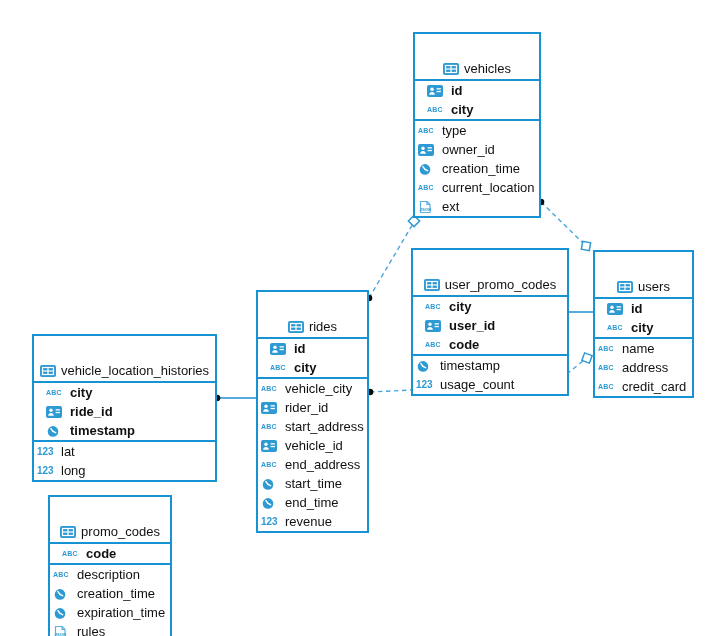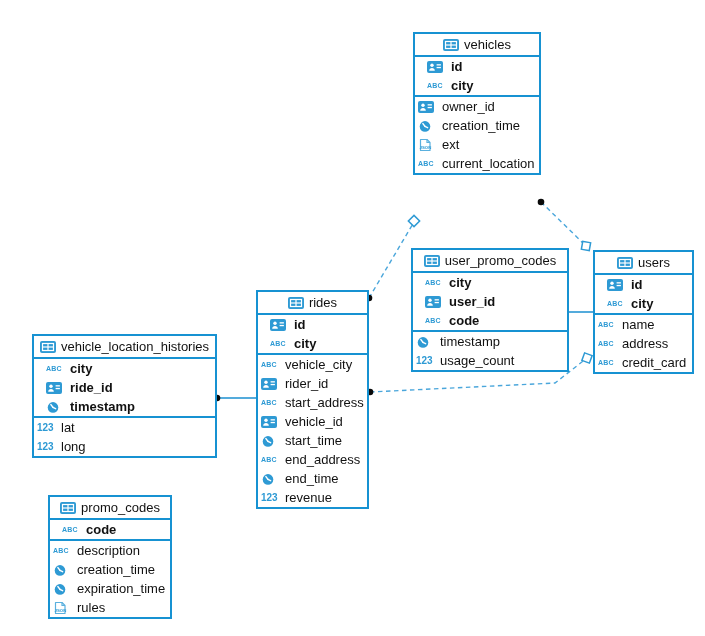--- a/index.html
+++ b/index.html
@@ -7,21 +7,21 @@
     position:relative;width:705px;height:636px;background:#ffffff;overflow:hidden;
     font-family:"Liberation Sans","DejaVu Sans",sans-serif;color:#111;
   }
   #wires{position:absolute;left:0;top:0;width:705px;height:636px;}
   .db-table{
     position:absolute;background:#fff;border:2px solid var(--accent,#1792d2);
     box-sizing:border-box;z-index:2;
   }
   .thead{
     height:21px;display:flex;align-items:center;justify-content:center;gap:5px;
-    border-bottom:2px solid var(--accent,#1792d2);font-size:13px;color:#111;
+    border-bottom:2px solid var(--accent,#1792d2);font-size:13px;color:#111;margin-top:24px;
   }
   .tbody{border-top:2px solid var(--accent,#1792d2);}
   .col-row{
     height:19px;display:flex;align-items:center;gap:5px;padding:0 4px 0 3px;
     font-size:13px;white-space:nowrap;
   }
   .col-row.pk{font-weight:bold;padding-left:12px;}
   .type-ic{width:19px;min-width:19px;display:inline-flex;align-items:center;justify-content:flex-start;}
   .type-abc{font-size:7px;font-weight:bold;color:#2e9ad4;letter-spacing:.2px;line-height:1;}
   .type-123{font-size:10px;font-weight:bold;color:#2e9ad4;line-height:1;}
@@ -75,57 +75,63 @@
           <div class="col-row pk">
             <span class="type-ic">
               <span class="type-abc">ABC</span>
             </span>
             <span class="lbl">city</span>
           </div>
         </div>
         <div class="tbody">
           <div class="col-row">
             <span class="type-ic">
+              <span class="type-abc">ABC</span>
+            </span>
+            <span class="lbl">type</span>
+          </div>
+          <div class="col-row">
+            <span class="type-ic">
               <svg width="16" height="12" viewBox="0 0 16 12">
                 <rect x="0" y="0" width="16" height="12" rx="2" fill="#2e9ad4"></rect>
                 <circle cx="5" cy="4.3" r="1.7" fill="#fff"></circle>
                 <path d="M2.2 9.8 c0-2 1.3-2.9 2.8-2.9 s2.8 .9 2.8 2.9 z" fill="#fff"></path>
                 <rect x="9.6" y="3.2" width="4.3" height="1.3" fill="#fff"></rect>
                 <rect x="9.6" y="5.9" width="4.3" height="1.3" fill="#fff"></rect>
               </svg>
             </span>
             <span class="lbl">owner_id</span>
           </div>
           <div class="col-row">
             <span class="type-ic">
               <svg width="14" height="14" viewBox="0 0 14 14">
                 <circle cx="7" cy="7.4" r="5.3" fill="#2e9ad4"></circle>
                 <line x1="7" y1="7.4" x2="4.9" y2="4.6" stroke="#fff" stroke-width="1.5" stroke-linecap="round"></line>
                 <line x1="7" y1="7.4" x2="9.6" y2="8.6" stroke="#fff" stroke-width="1.5" stroke-linecap="round"></line>
                 <line x1="2.6" y1="2.6" x2="1.2" y2="4" stroke="#fff" stroke-width="1.6"></line>
               </svg>
             </span>
             <span class="lbl">creation_time</span>
+          </div>
+          <div class="col-row">
+            <span class="type-ic">
+              <span class="type-abc">ABC</span>
+            </span>
+            <span class="lbl">current_location</span>
           </div>
           <div class="col-row">
             <span class="type-ic">
               <svg width="14" height="14" viewBox="0 0 14 14">
                 <path d="M2.5 1.5 h6.5 l3 3 V12.5 H2.5 z" fill="none" stroke="#5ab0de" stroke-width="1.2" stroke-linejoin="round"></path>
                 <path d="M9 1.5 v3 h3" fill="none" stroke="#5ab0de" stroke-width="1.2"></path>
                 <text x="1.6" y="11.4" font-size="4.3" font-weight="bold" fill="#2e9ad4" font-family="Liberation Sans, sans-serif">JSON</text>
               </svg>
             </span>
             <span class="lbl">ext</span>
           </div>
-          <div class="col-row">
-            <span class="type-ic">
-              <span class="type-abc">ABC</span>
-            </span>
-            <span class="lbl">current_location</span>
-          </div>
         </div>
       </div>
       <div class="db-table" style="left: 411px; top: 248px; width: 158px;">
         <div class="thead">
           <span class="type-ic" style="width: auto; min-width: 0px;">
             <svg width="16" height="12" viewBox="0 0 16 12">
               <rect x="0" y="0" width="16" height="12" rx="2" fill="#2e9ad4"></rect>
               <rect x="2.5" y="2.5" width="11" height="7" fill="none" stroke="#fff" stroke-width="1.2"></rect>
               <line x1="8" y1="2.5" x2="8" y2="9.5" stroke="#fff" stroke-width="1.2"></line>
               <line x1="2.5" y1="6" x2="13.5" y2="6" stroke="#fff" stroke-width="1.2"></line>
@@ -296,34 +302,34 @@
                 <circle cx="5" cy="4.3" r="1.7" fill="#fff"></circle>
                 <path d="M2.2 9.8 c0-2 1.3-2.9 2.8-2.9 s2.8 .9 2.8 2.9 z" fill="#fff"></path>
                 <rect x="9.6" y="3.2" width="4.3" height="1.3" fill="#fff"></rect>
                 <rect x="9.6" y="5.9" width="4.3" height="1.3" fill="#fff"></rect>
               </svg>
             </span>
             <span class="lbl">vehicle_id</span>
           </div>
           <div class="col-row">
             <span class="type-ic">
+              <span class="type-abc">ABC</span>
+            </span>
+            <span class="lbl">end_address</span>
+          </div>
+          <div class="col-row">
+            <span class="type-ic">
               <svg width="14" height="14" viewBox="0 0 14 14">
                 <circle cx="7" cy="7.4" r="5.3" fill="#2e9ad4"></circle>
                 <line x1="7" y1="7.4" x2="4.9" y2="4.6" stroke="#fff" stroke-width="1.5" stroke-linecap="round"></line>
                 <line x1="7" y1="7.4" x2="9.6" y2="8.6" stroke="#fff" stroke-width="1.5" stroke-linecap="round"></line>
                 <line x1="2.6" y1="2.6" x2="1.2" y2="4" stroke="#fff" stroke-width="1.6"></line>
               </svg>
             </span>
             <span class="lbl">start_time</span>
-          </div>
-          <div class="col-row">
-            <span class="type-ic">
-              <span class="type-abc">ABC</span>
-            </span>
-            <span class="lbl">end_address</span>
           </div>
           <div class="col-row">
             <span class="type-ic">
               <svg width="14" height="14" viewBox="0 0 14 14">
                 <circle cx="7" cy="7.4" r="5.3" fill="#2e9ad4"></circle>
                 <line x1="7" y1="7.4" x2="4.9" y2="4.6" stroke="#fff" stroke-width="1.5" stroke-linecap="round"></line>
                 <line x1="7" y1="7.4" x2="9.6" y2="8.6" stroke="#fff" stroke-width="1.5" stroke-linecap="round"></line>
                 <line x1="2.6" y1="2.6" x2="1.2" y2="4" stroke="#fff" stroke-width="1.6"></line>
               </svg>
             </span>

